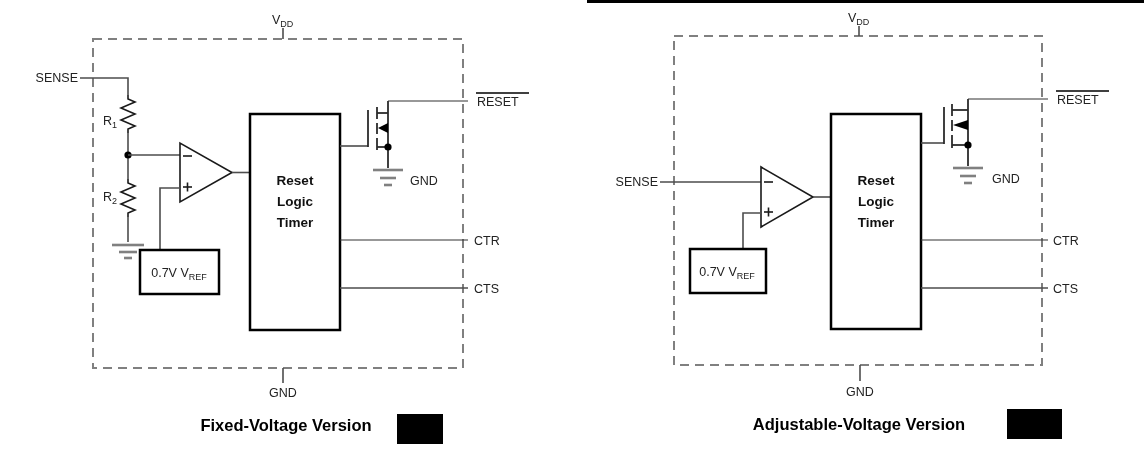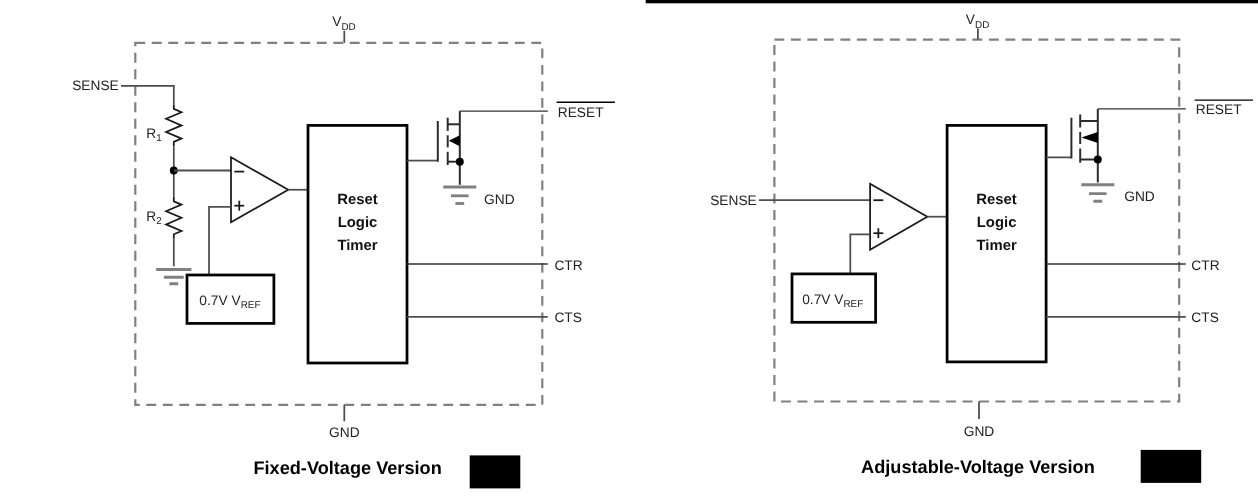--- a/index.html
+++ b/index.html
@@ -1,21 +1,21 @@
 <!DOCTYPE html>
 <html><head>
 <meta charset="utf-8">
 <style>
   html,body{margin:0;padding:0;background:#ffffff;}
   body{
     width:1144px;height:453px;position:relative;overflow:hidden;
     font-family:"Liberation Sans", sans-serif;
   }
   .top-rule{position:absolute;left:587px;top:0;width:557px;height:3px;background:#000;}
-  .diagram{position:absolute;top:0;width:572px;height:346px;padding-left:30px;}
+  .diagram{position:absolute;top:0;width:572px;height:346px;}
   .diagram.left{left:0;}
   .diagram.right{left:572px;}
   svg{display:block;}
   svg text{fill:#222222;font-family:"Liberation Sans", sans-serif;font-size:12.5px;}
   svg text.block-text{font-weight:bold;font-size:13.5px;fill:#111;}
   svg text.caption{font-weight:bold;font-size:16.5px;fill:#000;}
   .wire{stroke:#4d4d4d;stroke-width:1.6;fill:none;}
   .wire-thin{stroke:#333;stroke-width:1.2;fill:none;}
   .frame{stroke:#808080;stroke-width:2;fill:none;stroke-dasharray:9,6;}
   .boxthick{stroke:#000;stroke-width:2.5;fill:#fff;}

